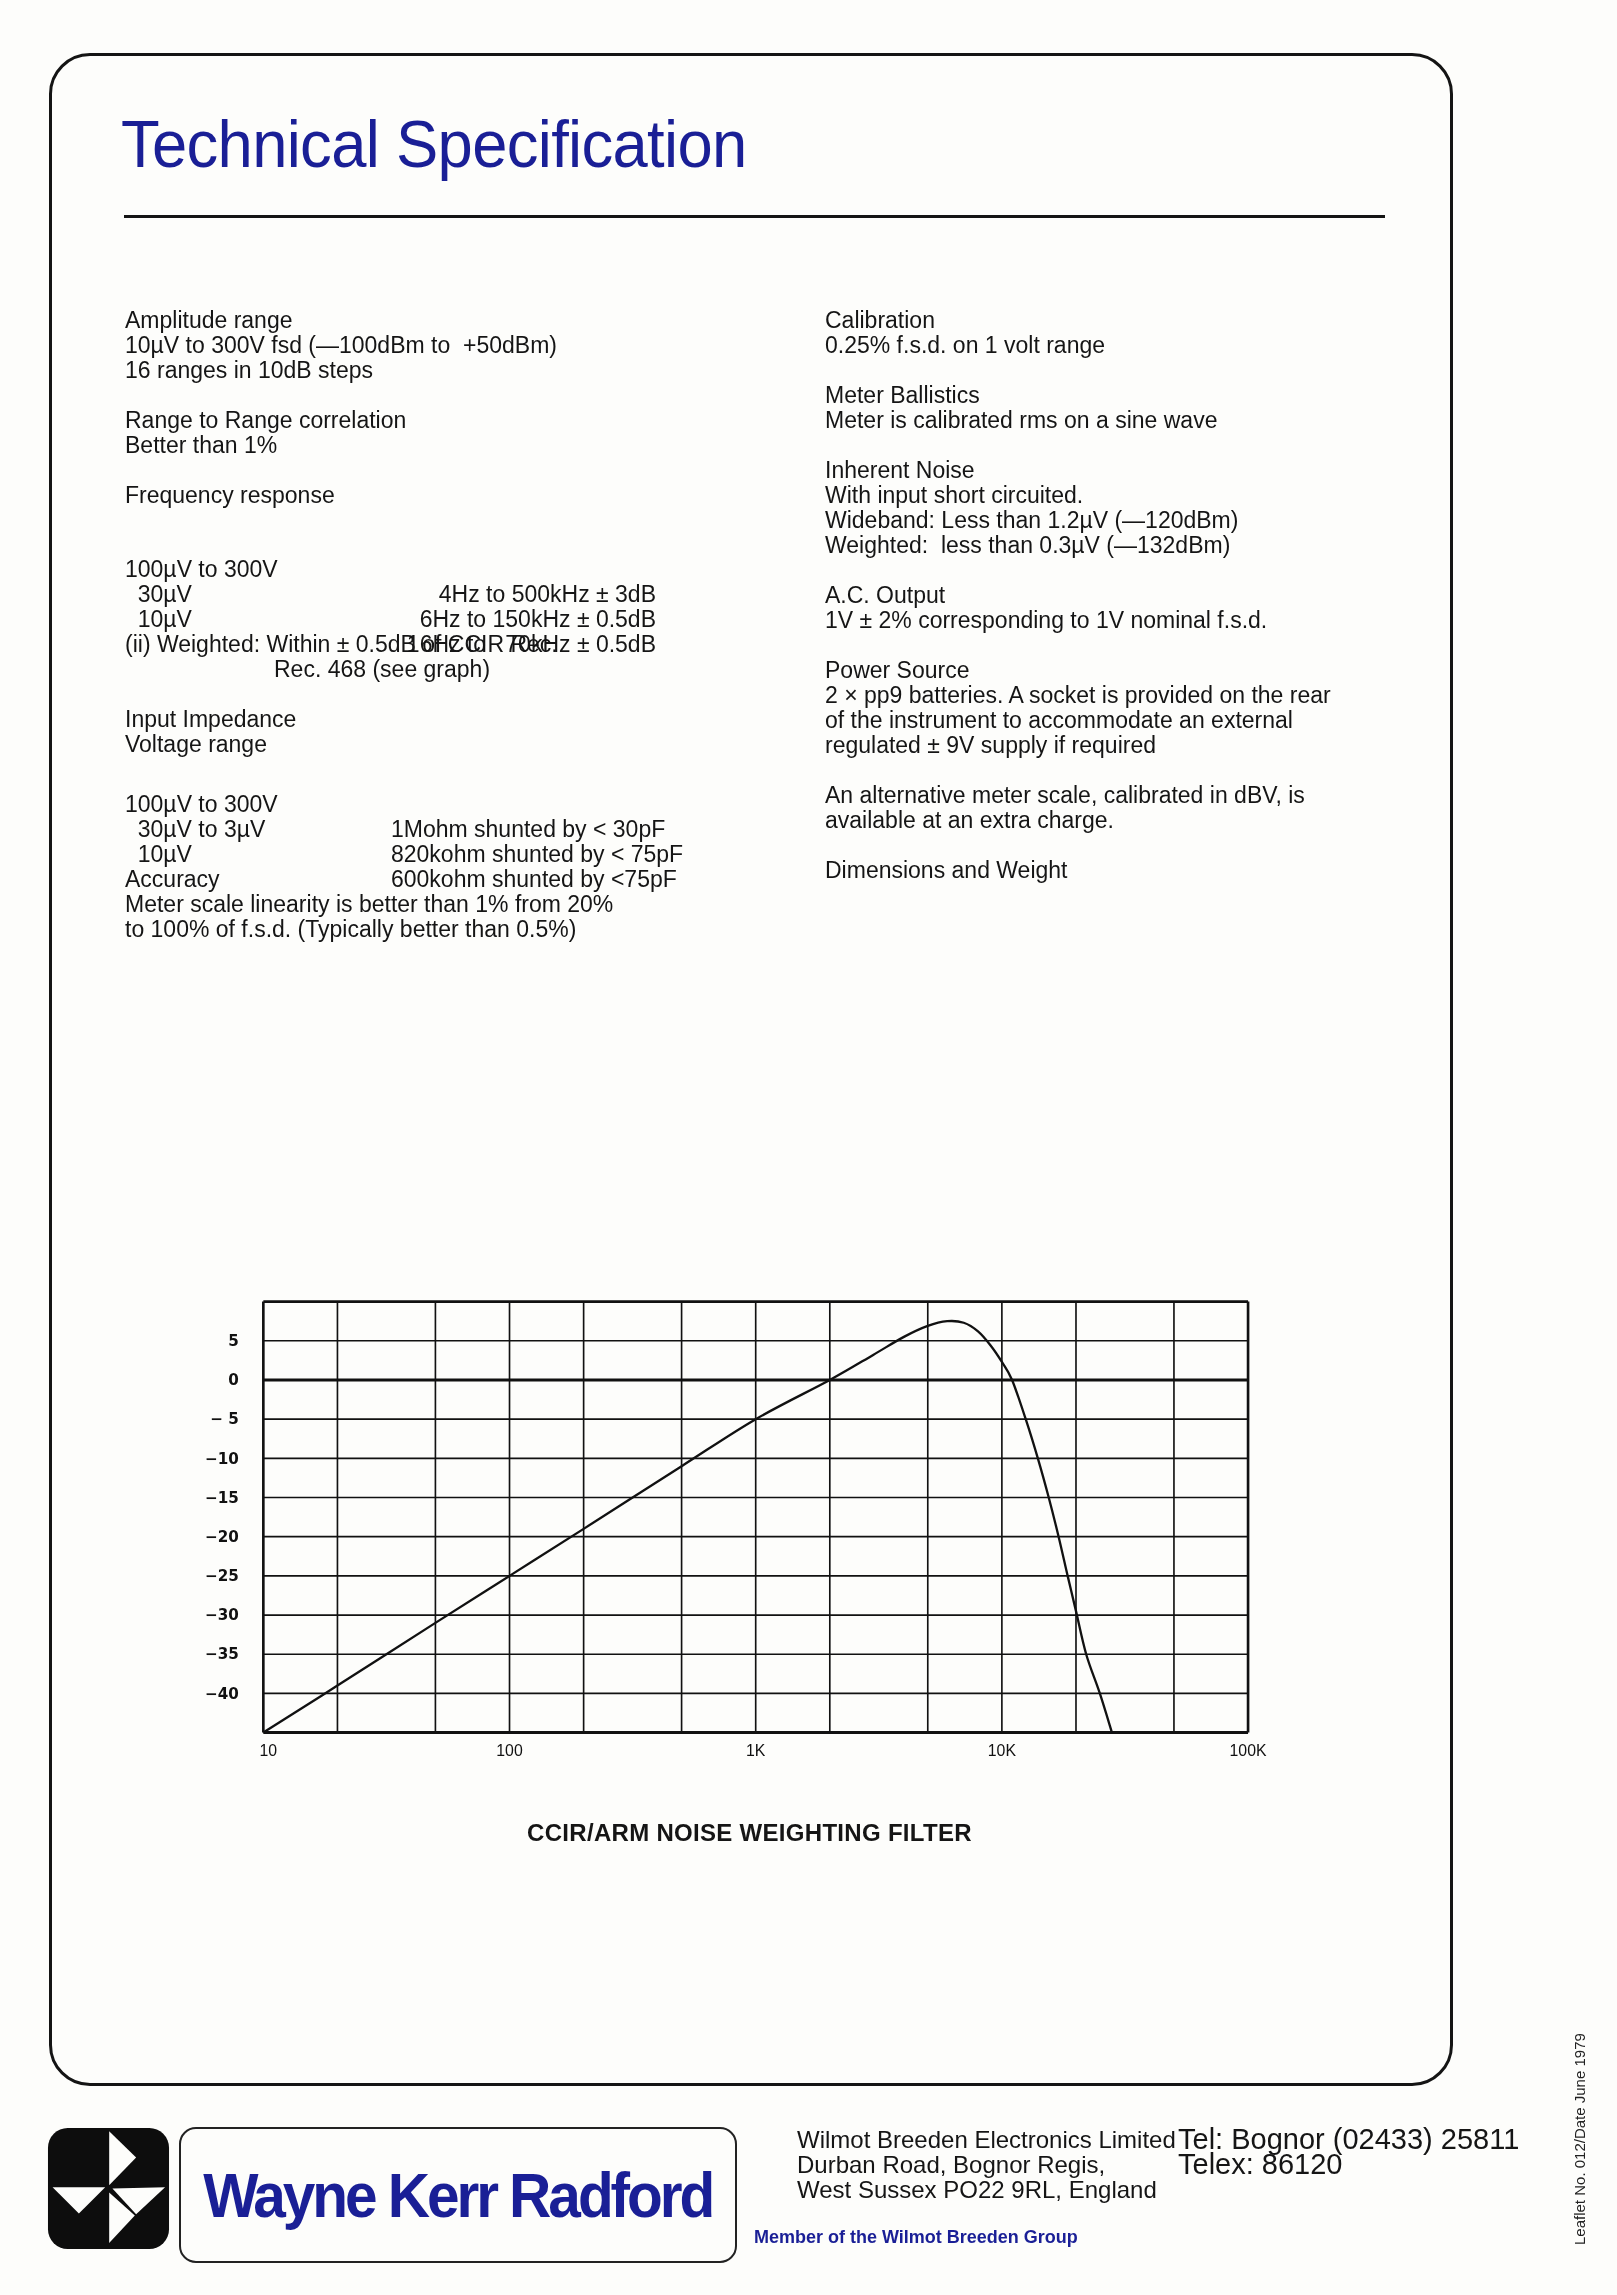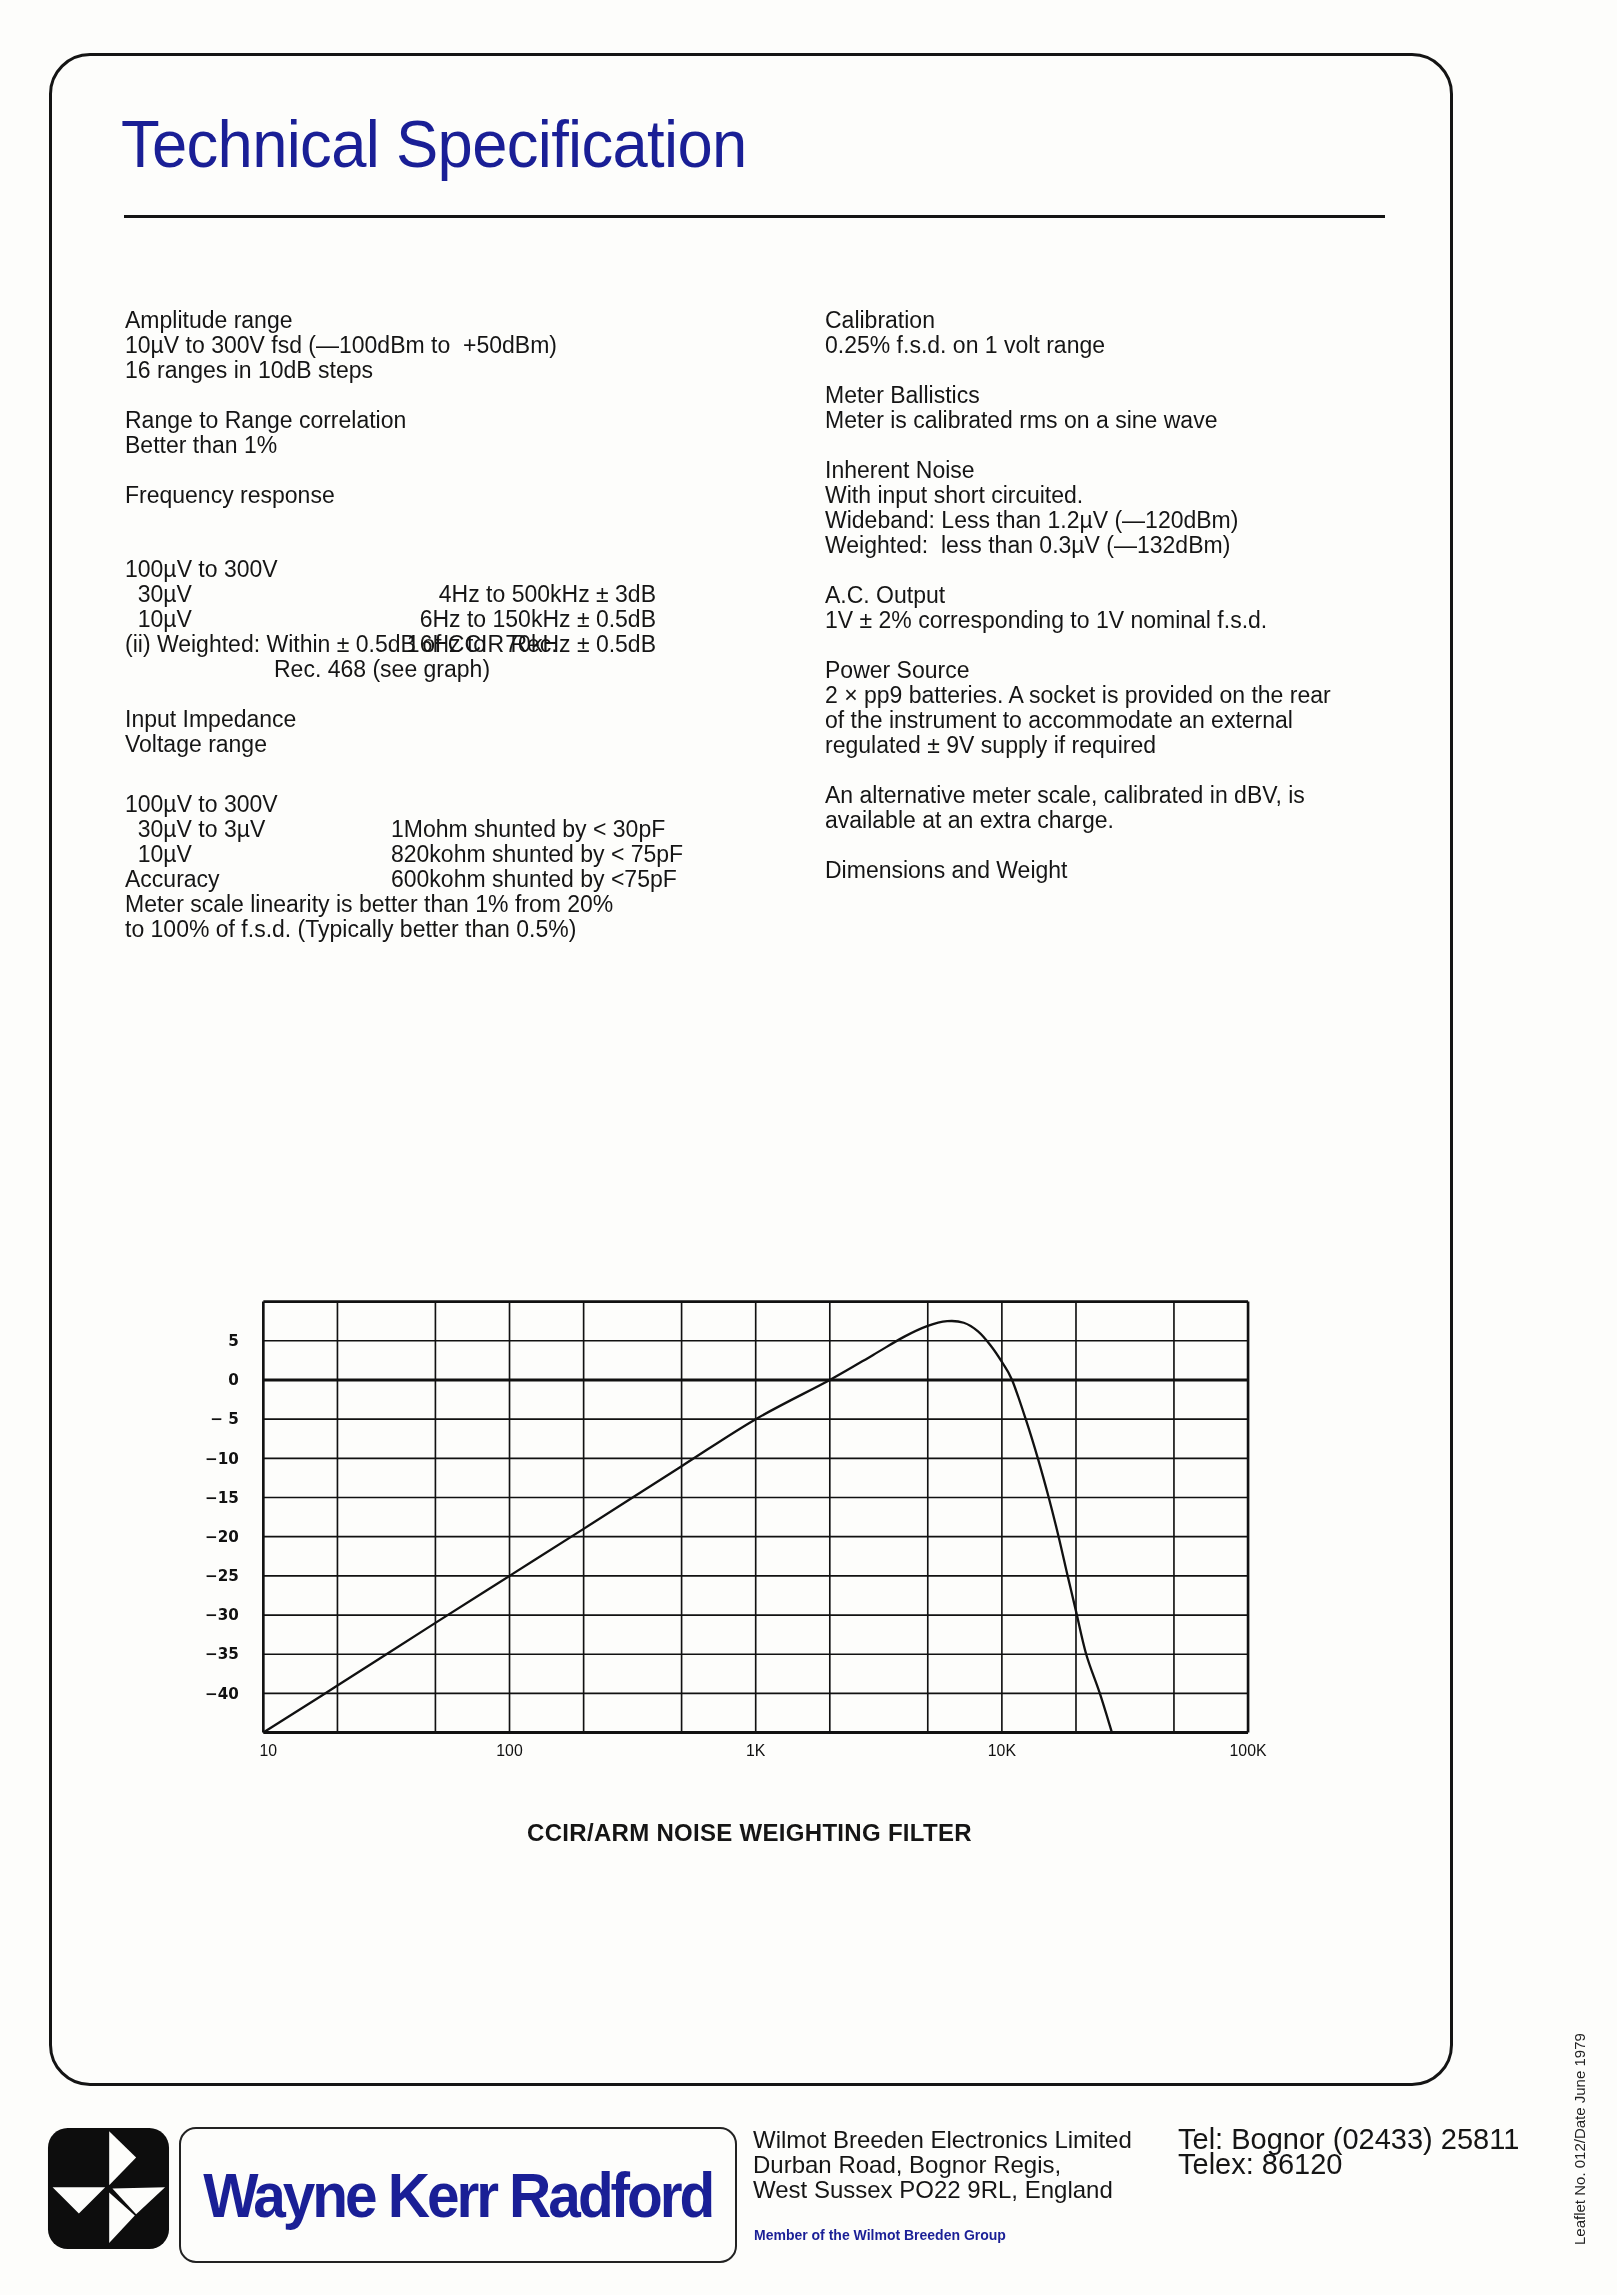--- a/index.html
+++ b/index.html
@@ -47,25 +47,25 @@
   .brand-box {
     position: absolute; left: 179px; top: 2127px; width: 558px; height: 136px;
     border: 2px solid #222; border-radius: 17px; box-sizing: border-box;
     display: flex; align-items: center; justify-content: center;
   }
   .brand-text {
     color: #1a1f96; font-weight: bold; font-size: 63px; letter-spacing: -3.3px;
     transform: scaleX(0.93); white-space: nowrap;
   }
   .addr { position: absolute; left: 753px; top: 2127px; font-size: 24px; line-height: 25px; }
-  .addr span { display: block; white-space: nowrap; }
+  .addr span { display: block; white-space: nowrap; margin-left: 44px; }
   .contact { position: absolute; left: 1178px; top: 2127px; font-size: 29px; line-height: 25px; }
   .contact span { display: block; white-space: nowrap; }
   .member {
-    position: absolute; left: 754px; top: 2227px; font-size: 14px; font-weight: bold;
+    position: absolute; left: 754px; top: 2227px; font-size: 18px; font-weight: bold;
     color: #1a1f96;
   }
   .leaflet {
     position: absolute; left: 1571px; top: 2245px; font-size: 15px; white-space: nowrap;
     transform: rotate(-90deg); transform-origin: left top; color: #222;
   }
 </style>
 </head>
 <body>
 

